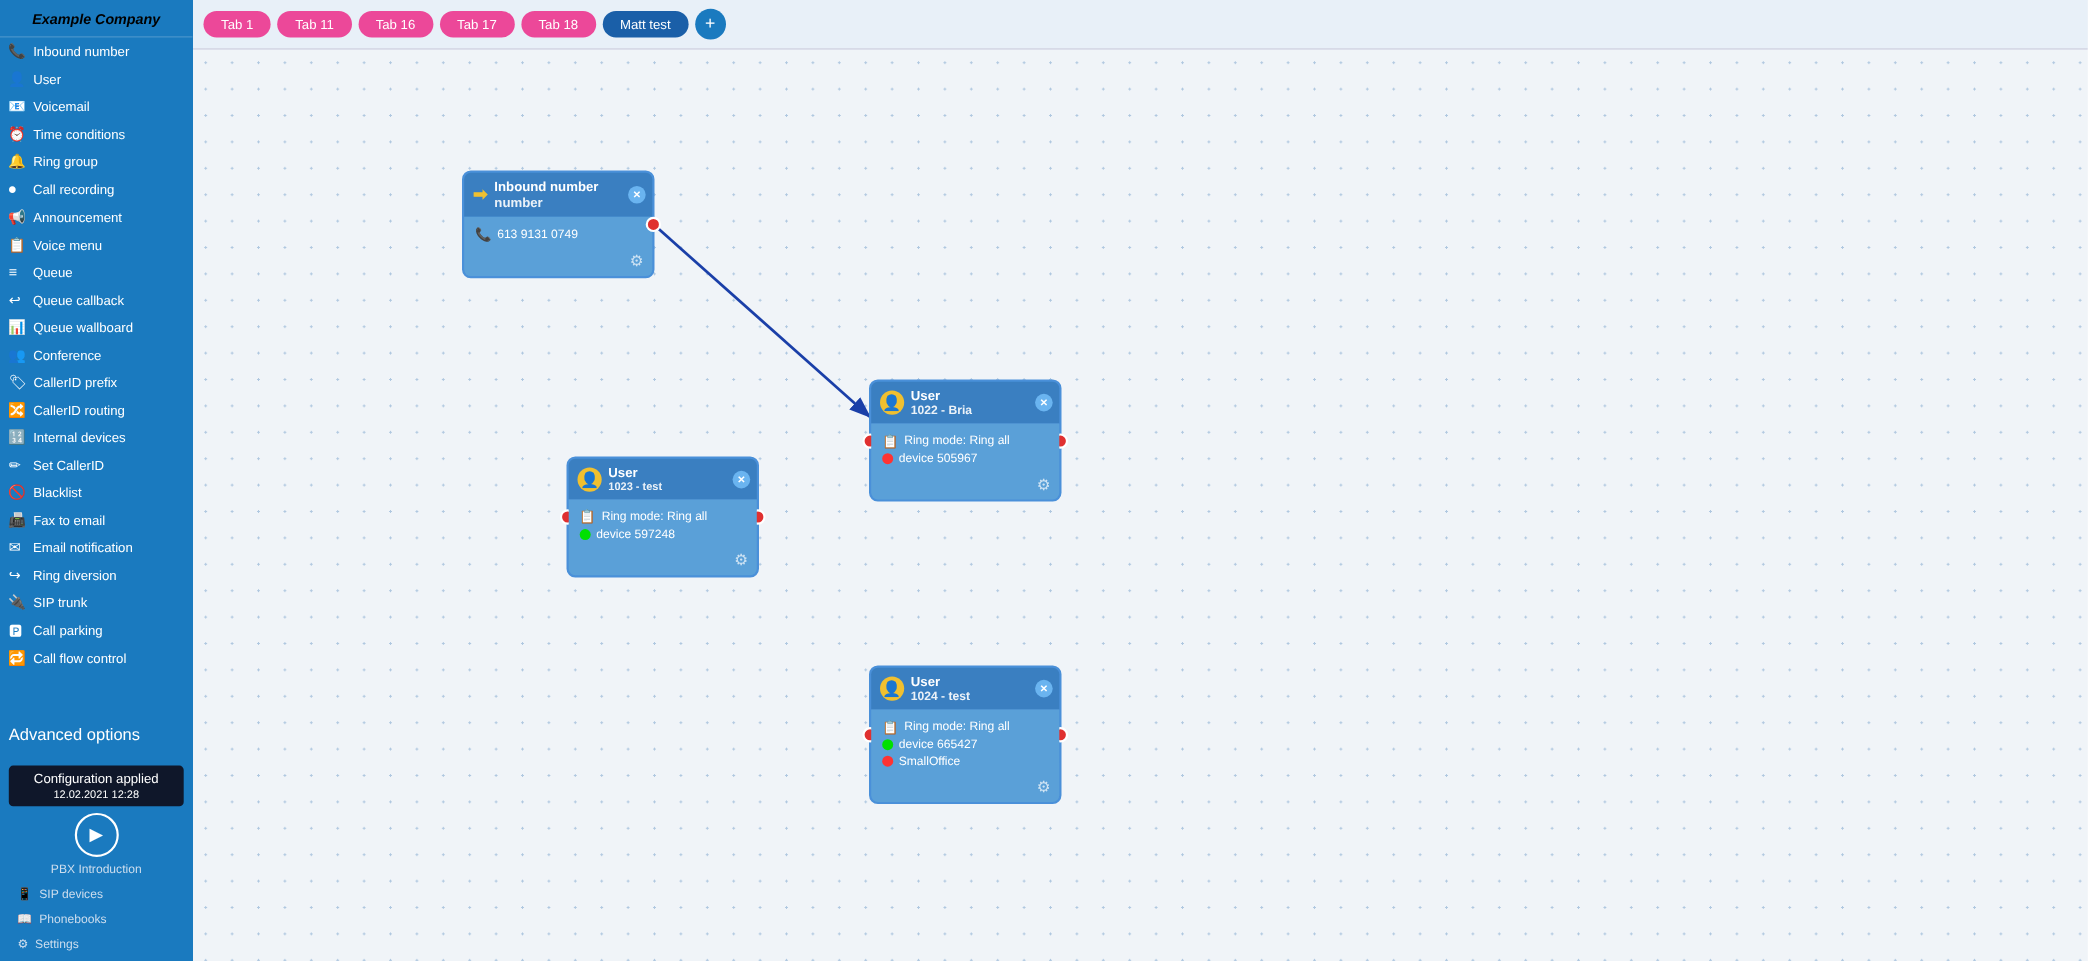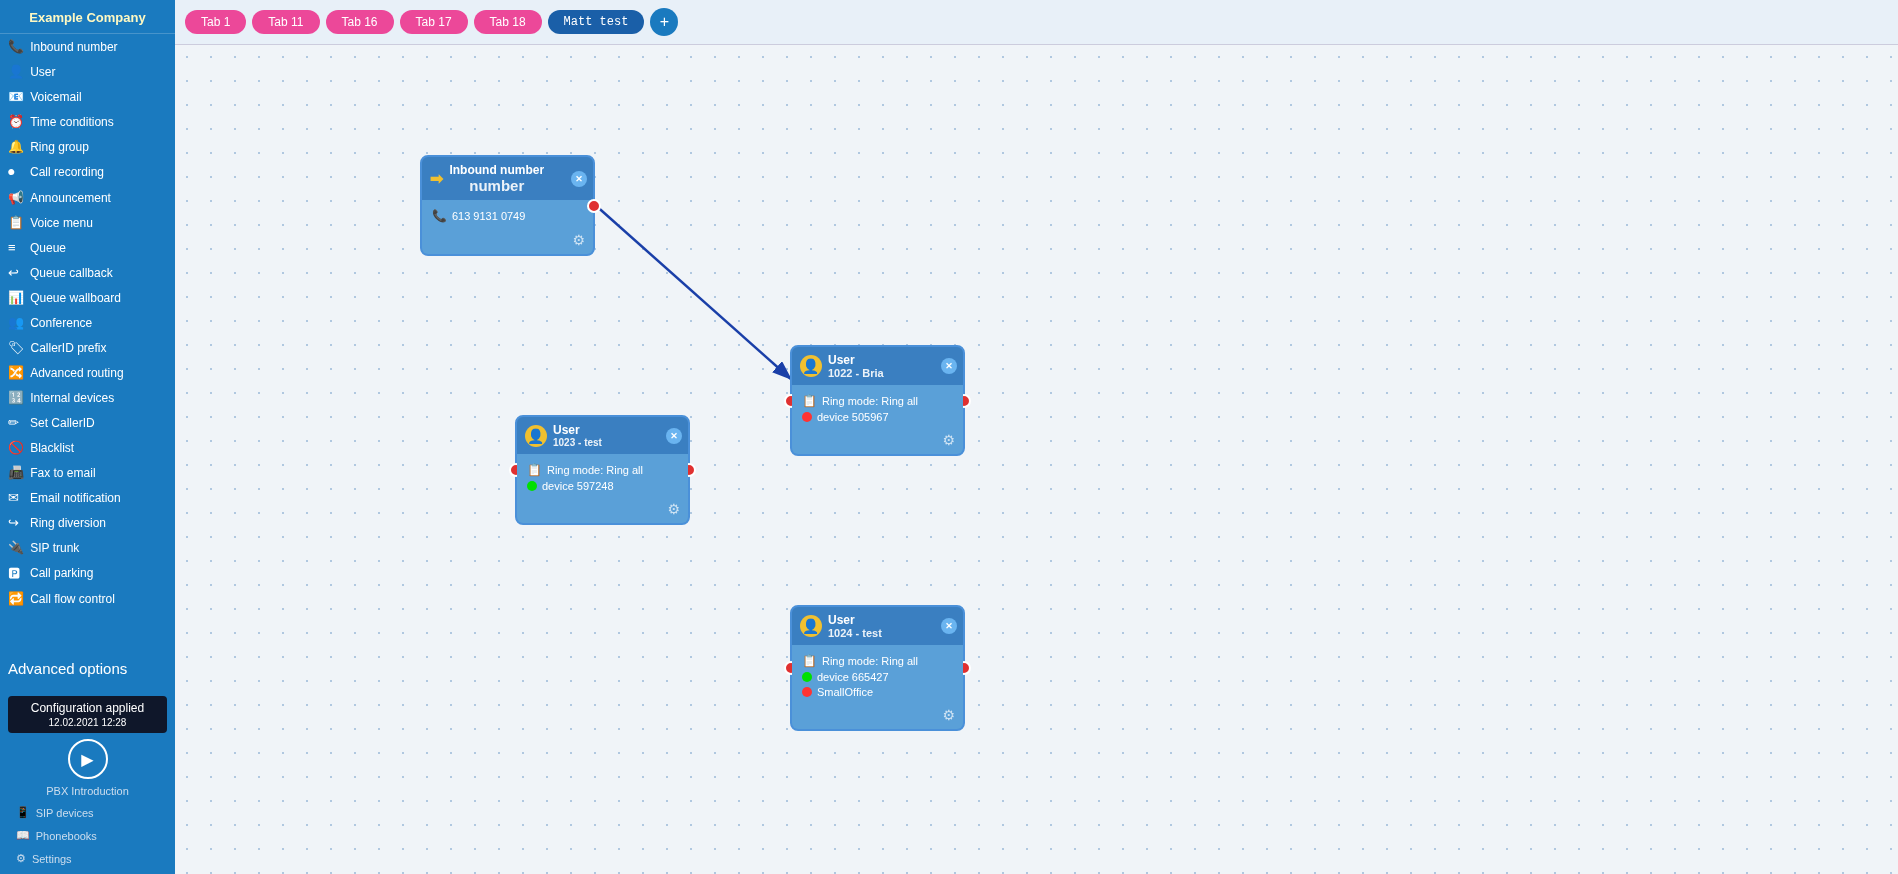--- a/index.html
+++ b/index.html
@@ -14,22 +14,23 @@
       display: flex;
       flex-direction: column;
       height: 100%;
       overflow-y: auto;
     }
     #sidebar-company {
       padding: 10px 10px 8px;
       font-weight: bold;
       font-size: 13px;
       text-align: center;
-      color: #fef9c3;
+      color: #000000;
       border-bottom: 1px solid rgba(255,255,255,0.2);
+      font-style: italic;
     }
     .sidebar-item {
       display: flex;
       align-items: center;
       padding: 5px 8px;
       cursor: pointer;
       color: #fff;
       font-size: 12px;
       gap: 6px;
     }
@@ -91,21 +92,20 @@
       border-radius: 20px;
       border: none;
       cursor: pointer;
       font-size: 12px;
       background: #ec4899;
       color: #fff;
     }
     .tab.active {
       background: #1a5fa8;
       color: #fff;
-      font-family: Liberation Mono, monospace;
     }
     .tab-add-btn {
       width: 28px; height: 28px;
       border-radius: 50%;
       background: #1a7abf;
       color: #fff;
       border: none;
       cursor: pointer;
       font-size: 16px;
       display: flex; align-items: center; justify-content: center;
@@ -275,21 +275,21 @@
   <div class="sidebar-item">
     <span class="sidebar-icon">👥</span>
     <span>Conference</span>
   </div>
   <div class="sidebar-item">
     <span class="sidebar-icon">🏷</span>
     <span>CallerID prefix</span>
   </div>
   <div class="sidebar-item">
     <span class="sidebar-icon">🔀</span>
-    <span>Advanced routing</span>
+    <span>CallerID routing</span>
   </div>
   <div class="sidebar-item">
     <span class="sidebar-icon">🔢</span>
     <span>Internal devices</span>
   </div>
   <div class="sidebar-item">
     <span class="sidebar-icon">✏</span>
     <span>Set CallerID</span>
   </div>
   <div class="sidebar-item">
@@ -371,21 +371,21 @@
       </defs>
 
       <line x1="418" y1="158" x2="617" y2="335" stroke="#1a3fa8" stroke-width="2.5" marker-end="url(#arrowhead)"></line>
     </svg>
 
     <div class="flow-node" style="left:245px;top:110px;min-width:175px;">
       <div class="node-header">
         <span class="inbound-arrow">➡</span>
         <div>
           <div style="font-size:12px;font-weight:bold;">Inbound number</div>
-          <div style="font-size:15px;opacity:0.9;text-align:center;">number</div>
+          <div style="font-size:12px;opacity:0.9;">number</div>
         </div>
         <div class="close-btn">✕</div>
       </div>
       <div class="node-body" style="position:relative;padding-bottom:28px;">
         <div class="node-row">
           <span class="node-icon">📞</span>
           <span>613 9131 0749</span>
         </div>
         <div class="node-gear">⚙</div>
       </div>

